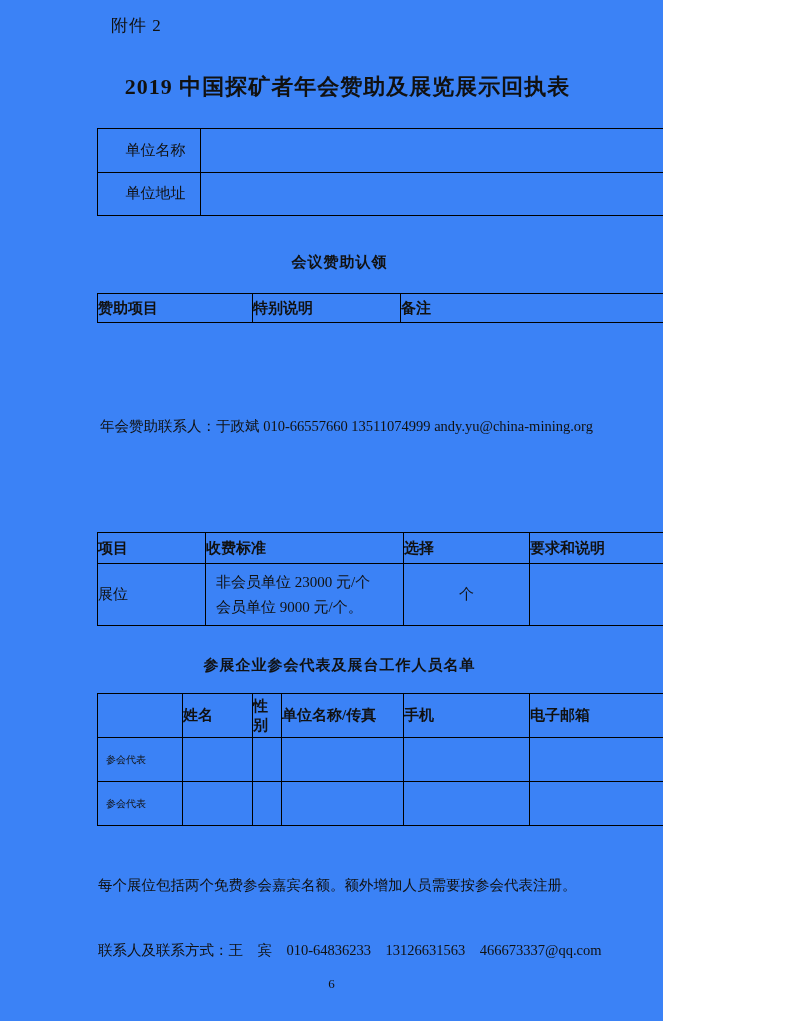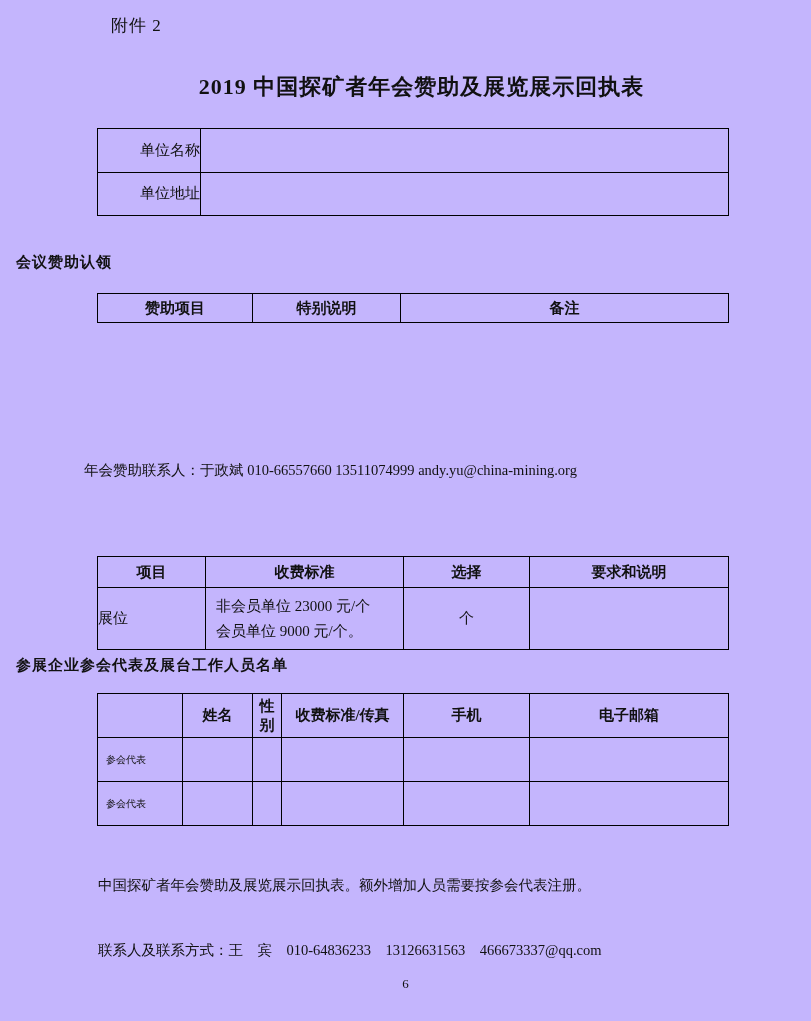--- a/index.html
+++ b/index.html
@@ -1,20 +1,20 @@
 <!DOCTYPE html>
 <html><head>
 <meta charset="utf-8">
 <style>
   html, body { margin: 0; padding: 0; background: #ffffff; }
   .page {
     position: relative;
-    width: 811px;
+    width: 663px;
     height: 1021px;
-    background: #c4b5fd;
+    background: #3b82f6;
     font-family: "Liberation Serif", "DejaVu Serif", serif;
     color: #111;
     overflow: hidden;
   }
   .attachment-label {
     position: absolute;
     left: 111px;
     top: 14px;
     font-size: 17px;
     letter-spacing: 1px;
@@ -25,22 +25,23 @@
     left: 0;
     width: 100%;
     margin: 16px;
     text-align: center;
     font-size: 22px;
     font-weight: bold;
     letter-spacing: 1px;
   }
   .section-title {
     position: absolute;
-    left: 16px;
-    width: 100%;
+    left: 8px;
+    width: 100%;
+    text-align: center;
     font-size: 15px;
     font-weight: bold;
     letter-spacing: 1px;
   }
   .section-subtitle {
     position: absolute;
     left: 0;
     width: 100%;
     text-align: center;
     font-size: 13.5px;
@@ -54,51 +55,50 @@
     table-layout: fixed;
   }
   table.tbl td, table.tbl th {
     border: 1.5px solid #000;
     padding: 0;
     font-weight: normal;
     font-size: 15px;
     overflow: hidden;
     word-break: break-all;
   }
-  table.tbl th { font-weight: bold; text-align: center; }
+  table.tbl th { font-weight: bold; text-align: left; }
 
   
   .unit-table { top: 128px; }
   .unit-table tr { height: 43.5px; }
-  .unit-table td.lbl { padding-left: 13px; text-align: right; }
+  .unit-table td.lbl { padding-left: 13px; text-align: center; }
 
   
   .sponsor-table { top: 293px; }
   .sponsor-table tr.hdr { height: 29px; }
   .sponsor-table tr.bdy { height: 93px; }
   .sponsor-table td.remark {
     font-size: 14px;
     line-height: 23.2px;
     padding: 1px 7px 1px 8px;
     text-align: justify;
     vertical-align: middle;
   }
   .contact-line {
     position: absolute;
-    left: 84px;
+    left: 100px;
     top: 417px;
     font-size: 14.5px;
     white-space: pre-wrap;
-    margin-top: 44px;
   }
 
   
   .booth-title { top: 477px; }
   .booth-subtitle { top: 509px; }
-  .booth-table { top: 532px; margin-top: 24px; }
+  .booth-table { top: 532px; }
   .booth-table tr.hdr { height: 31px; }
   .booth-table tr.bdy { height: 62px; }
   .booth-table td.item { text-align: left; }
   .booth-table td.fee { padding-left: 10px; line-height: 24.5px; vertical-align: middle; }
   .booth-table td.choice { text-align: center; }
 
   
   .staff-title { top: 656px; font-family: Liberation Serif, serif; }
   .staff-table { top: 693px; }
   .staff-table tr { height: 44px; }
@@ -203,21 +203,21 @@
         <col style="width:29px">
         <col style="width:122px">
         <col style="width:126px">
         <col style="width:199px">
       </colgroup>
     <tbody>
         <tr>
       <th></th>
       <th>姓名</th>
       <th>性别</th>
-      <th>收费标准/传真</th>
+      <th>单位名称/传真</th>
       <th>手机</th>
       <th>电子邮箱</th>
     </tr>
     <tr>
       <td class="rowlbl">参会代表</td>
       <td></td>
       <td></td>
       <td></td>
       <td></td>
       <td></td>
@@ -227,19 +227,19 @@
       <td></td>
       <td></td>
       <td></td>
       <td></td>
       <td></td>
     </tr>
   </tbody>
     </table>
 
   <div class="notes">
-    <div>中国探矿者年会赞助及展览展示回执表。额外增加人员需要按参会代表注册。</div>
+    <div>每个展位包括两个免费参会嘉宾名额。额外增加人员需要按参会代表注册。</div>
     <div>联系人及联系方式：王　宾　010-64836233　13126631563　466673337@qq.com</div>
   </div>
 
   <div class="page-number">6</div>
 
 </div>
 
 </body></html>

